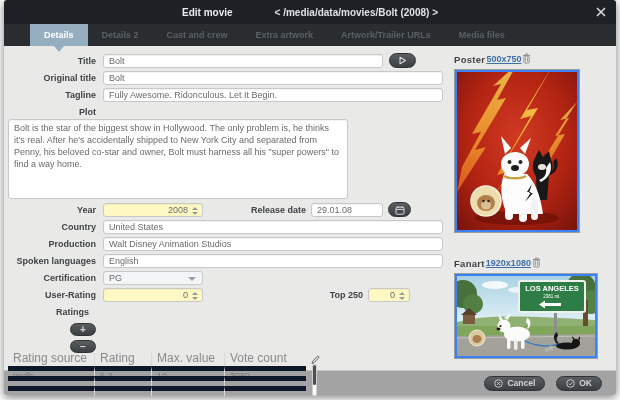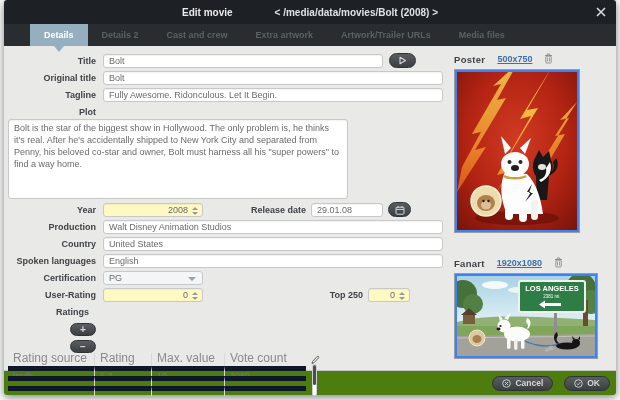--- a/index.html
+++ b/index.html
@@ -67,29 +67,29 @@
   .rt-c { font-size:9px; color:#777; padding:0 0 0 5px; line-height:10px; height:10px;
     border-top:5px solid #0f172a; }
   .rt-grid .cb { border-left:1px solid #d9d9d8; }
   .rt-side { position:relative; width:14px; height:44px; margin-left:2px; }
   .rt-scroll { position:absolute; left:4px; top:11px; width:5px; height:32px; background:#fff;
     border-radius:2px; border:1px solid #d0d0d0; }
   .rt-thumb { position:absolute; left:0; top:0; width:3px; height:20px; background:#4a4e51; border-radius:2px; cursor:pointer; }
   .pencil { position:absolute; left:2px; top:-2px; cursor:pointer; }
   
   .art { position:absolute; left:450px; top:7px; width:160px; }
-  .art-head { display:flex; align-items:center; gap:12px; height:12px; margin-bottom:4px; }
+  .art-head { display:flex; align-items:center; gap:1px; height:12px; margin-bottom:4px; }
   .art-label { font-size:9.5px; font-weight:700; color:#3f4347; letter-spacing:.3px; }
   .art-link { font-size:9px; font-weight:600; color:#3d6fa8; text-decoration:underline; cursor:pointer; }
   .frame { border:1px solid #9c9c9c; background:#3b82f6; padding:2px; display:inline-block; line-height:0; }
   .gap-fanart { height:23px; }
   
-  .footer { height:25px; background:#4d7c0f; border-top:1px solid #c6c6c6;
+  .footer { height:25px; background:#a3a3a3; border-top:1px solid #c6c6c6;
     border-radius:0 0 3px 3px; display:flex; align-items:center; justify-content:flex-end;
-    gap:11px; padding-right:6px; }
+    gap:11px; padding-right:14px; }
   .btn-foot { padding:0 9px; gap:4px; font-size:8.5px; font-weight:700; }
   .icon-trash { cursor:pointer; }
 </style>
 </head>
 <body>
 
 <div class="dialog">
 
   <div class="titlebar">
     <span class="t1">Edit movie</span>
@@ -153,27 +153,27 @@
         <input class="inp" style="width: 72px;" value="29.01.08">
         <span class="darkbtn btn-cal">
           <svg width="10" height="10" viewBox="0 0 10 10">
             <rect x="1" y="2.2" width="8" height="7" rx="1" fill="none" stroke="#d4d6d8" stroke-width="1"></rect>
             <path d="M3,1 L3,3 M7,1 L7,3 M1,4.4 L9,4.4" stroke="#d4d6d8" stroke-width="1"></path>
           </svg>
         </span>
       </div>
 
       <div class="row">
+        <span class="lbl">Country</span>
+        <input class="inp w-main" value="United States" style="">
+      </div>
+
+      <div class="row">
         <span class="lbl">Production</span>
         <input class="inp w-main" value="Walt Disney Animation Studios" style="">
-      </div>
-
-      <div class="row">
-        <span class="lbl">Country</span>
-        <input class="inp w-main" value="United States" style="">
       </div>
 
       <div class="row">
         <span class="lbl">Spoken languages</span>
         <input class="inp w-main" value="English" style="">
       </div>
 
       <div class="row">
         <span class="lbl">Certification</span>
         <span class="dd">

